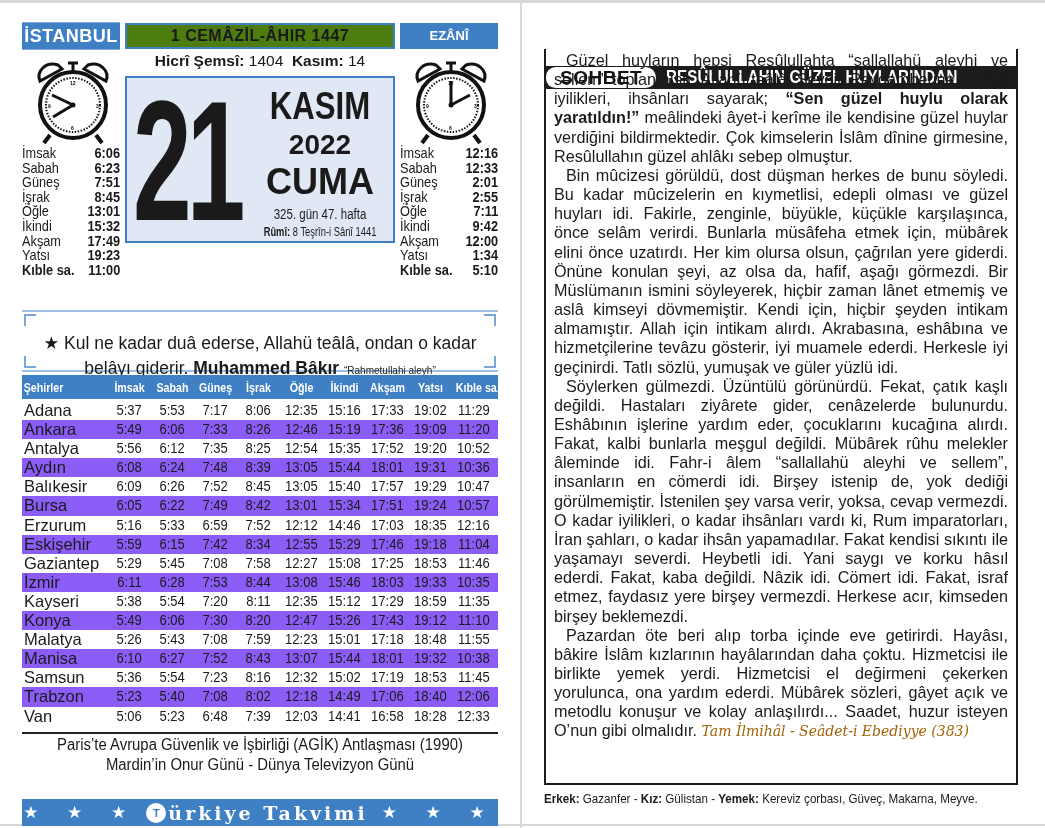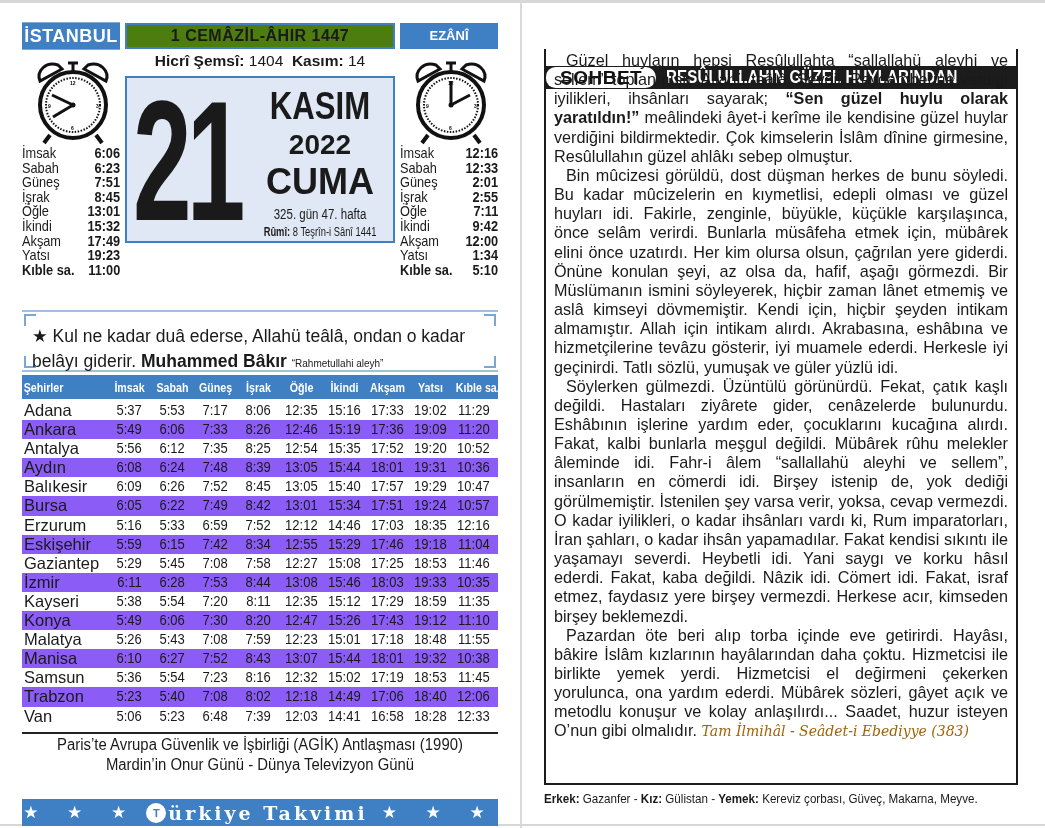--- a/index.html
+++ b/index.html
@@ -40,21 +40,21 @@
   .trow .v { transform-origin: right; }
 
   .day-note { position: absolute; left: 103px; top: 243px; width: 270px; text-align: center; font-size: 16px; line-height: 17px; margin-top: 44px; }
 
   .quote { position: absolute; left: 0; top: 287px; width: 476px; height: 62px; border-top: 2px solid #9fc0e2; border-bottom: 2px solid #9fc0e2; background: #fff; }
   .quote .corner { position: absolute; width: 12px; height: 12px; border-color: #7aa8d6; border-style: solid; }
   .quote .c1 { left: 2px; top: 2px; border-width: 2px 0 0 2px; }
   .quote .c2 { right: 2px; top: 2px; border-width: 2px 2px 0 0; }
   .quote .c3 { left: 2px; bottom: 2px; border-width: 0 0 2px 2px; }
   .quote .c4 { right: 2px; bottom: 2px; border-width: 0 2px 2px 0; }
-  .quote-text { position: absolute; left: 10px; top: 12px; width: 456px; font-size: 17.5px; line-height: 25px; }
+  .quote-text { position: absolute; left: 10px; top: 19px; width: 456px; text-align: center; font-size: 17.5px; line-height: 25px; }
   .quote-text b { font-weight: bold; }
   .quote-text small { font-size: 10px; }
 
   .table-head { position: absolute; left: 0; top: 352px; width: 476px; height: 24px; background: #3f7fc3; color: #fff; font-weight: bold; font-size: 13px; display: flex; align-items: center; }
   .table-head span { display: inline-block; transform: scaleX(0.82); white-space: nowrap; }
   .col-city { width: 86px; padding-left: 2px; transform-origin: left; }
   .col { width: 43px; text-align: center; }
   .col-city-h { width: 86px; text-align: left; transform-origin: left !important; }
 
   .table-body { position: absolute; left: 0; top: 378px; width: 476px; }

